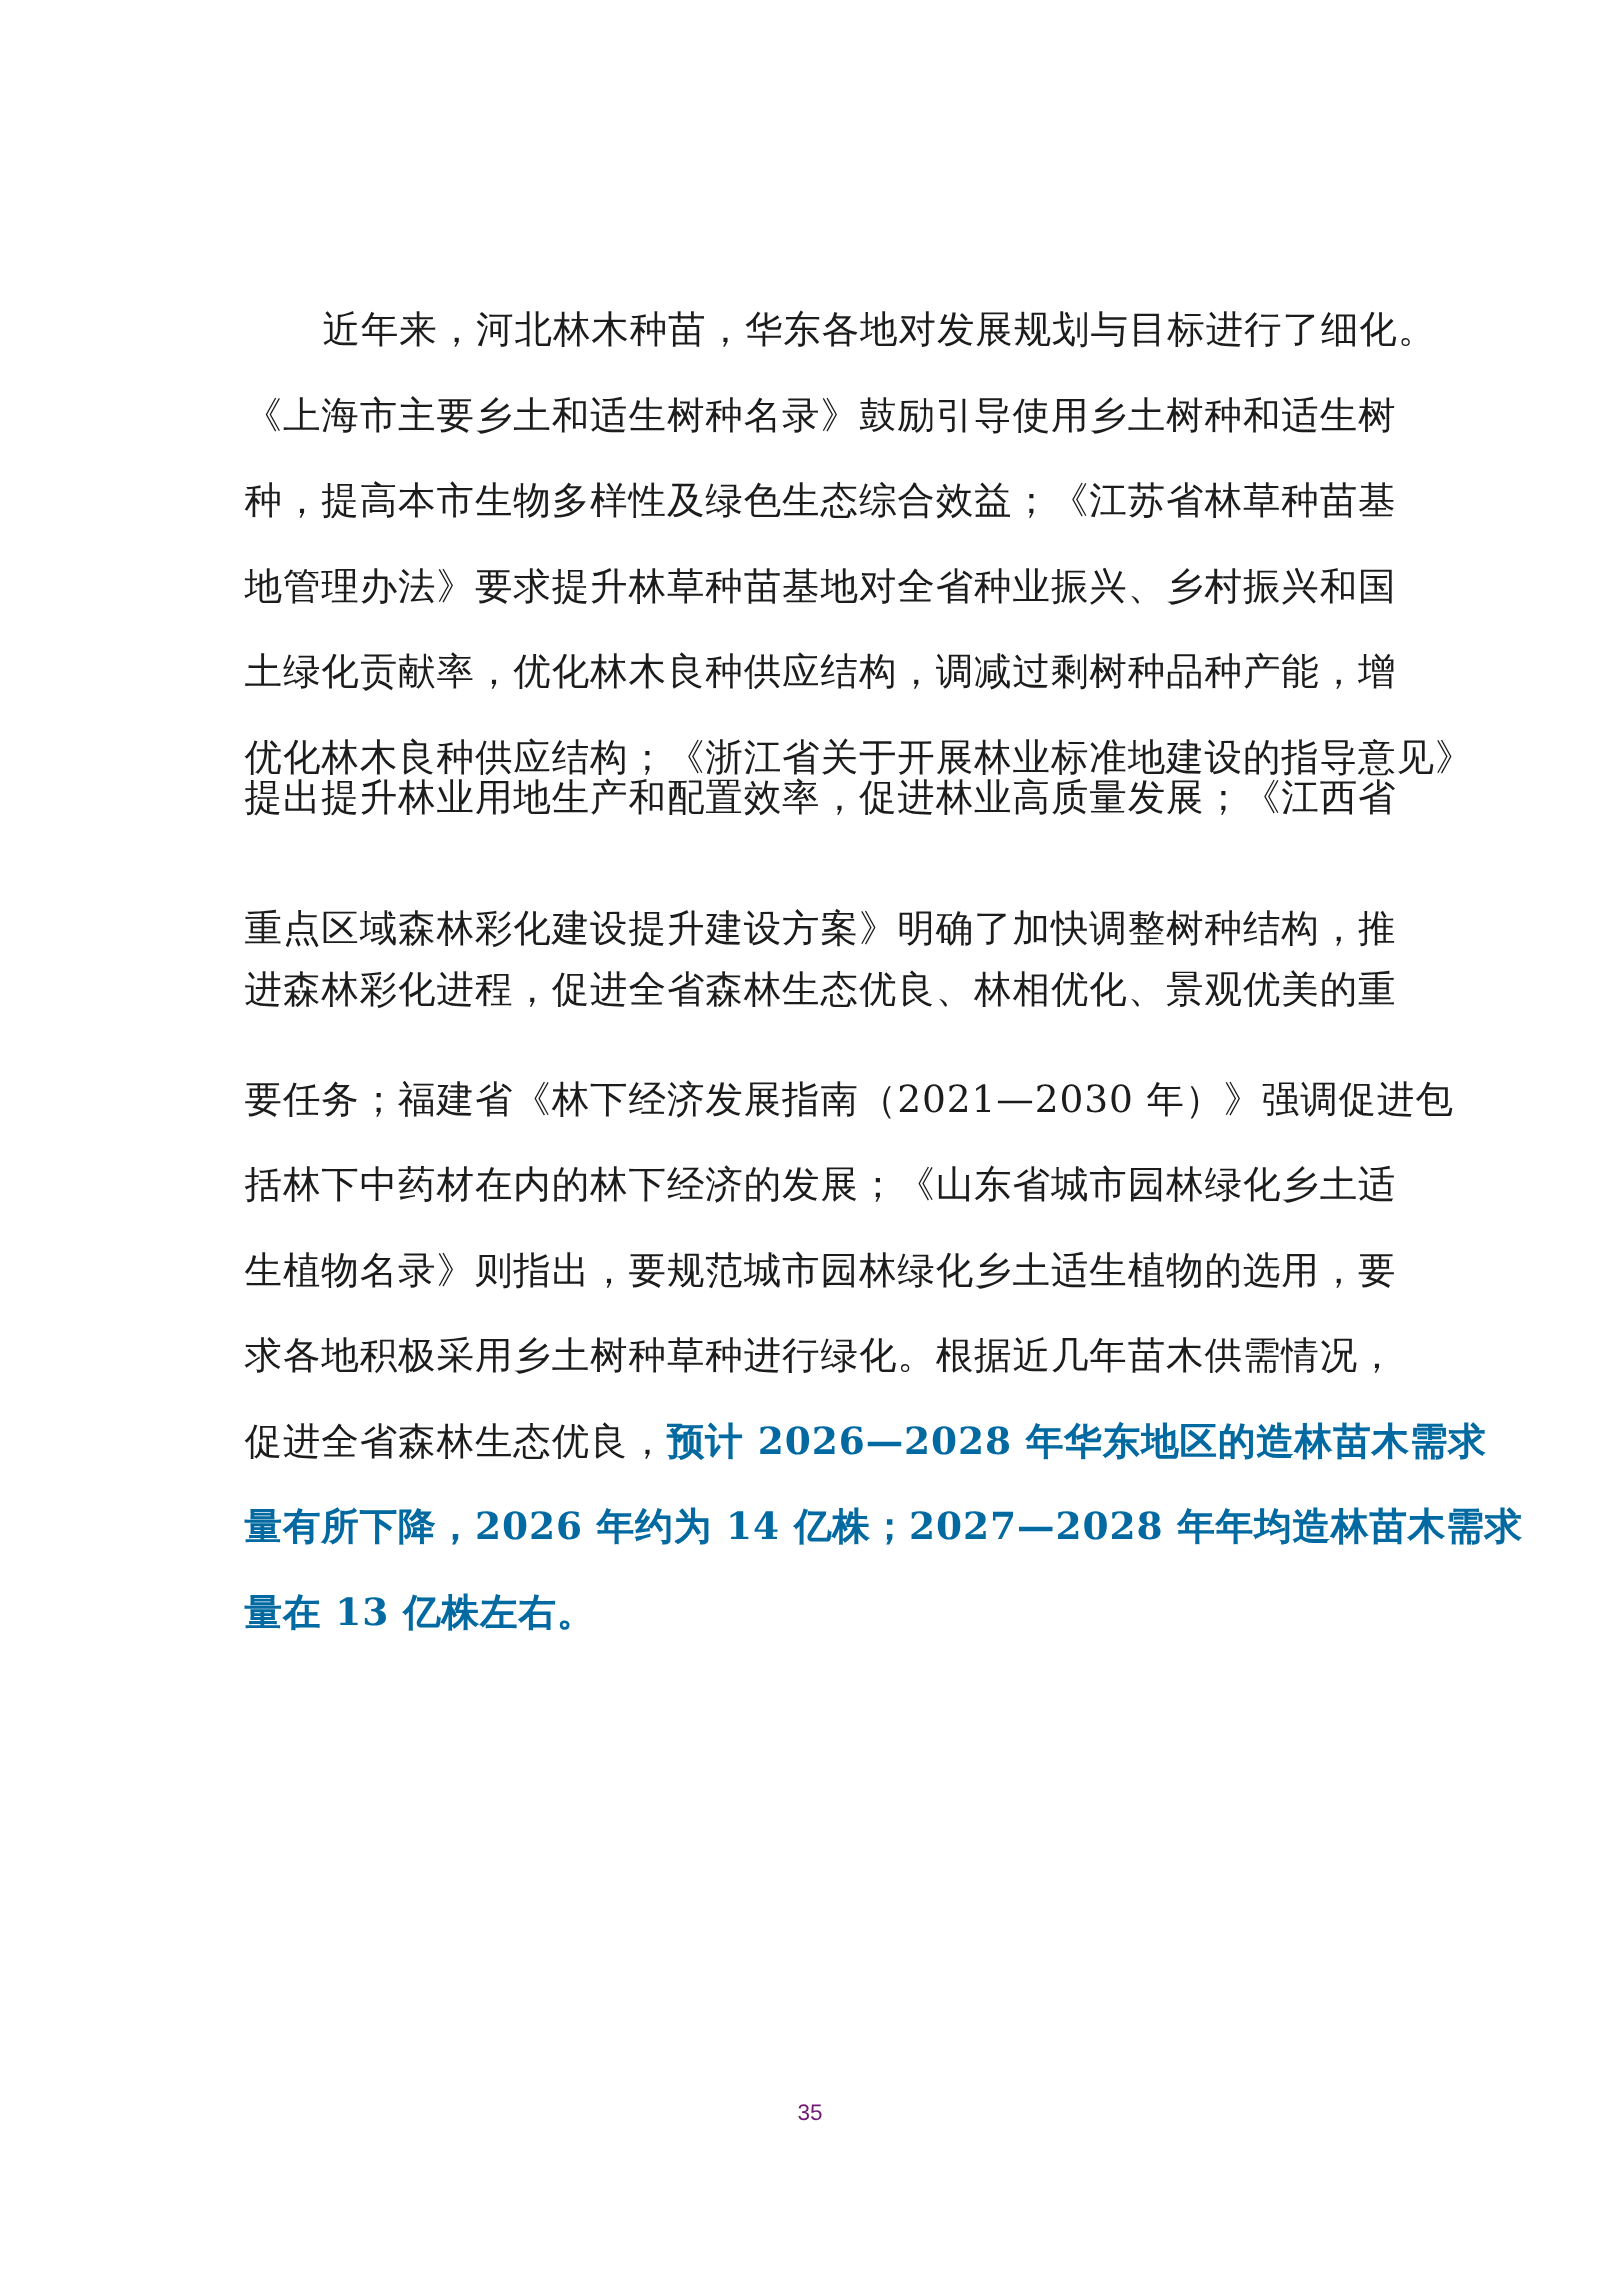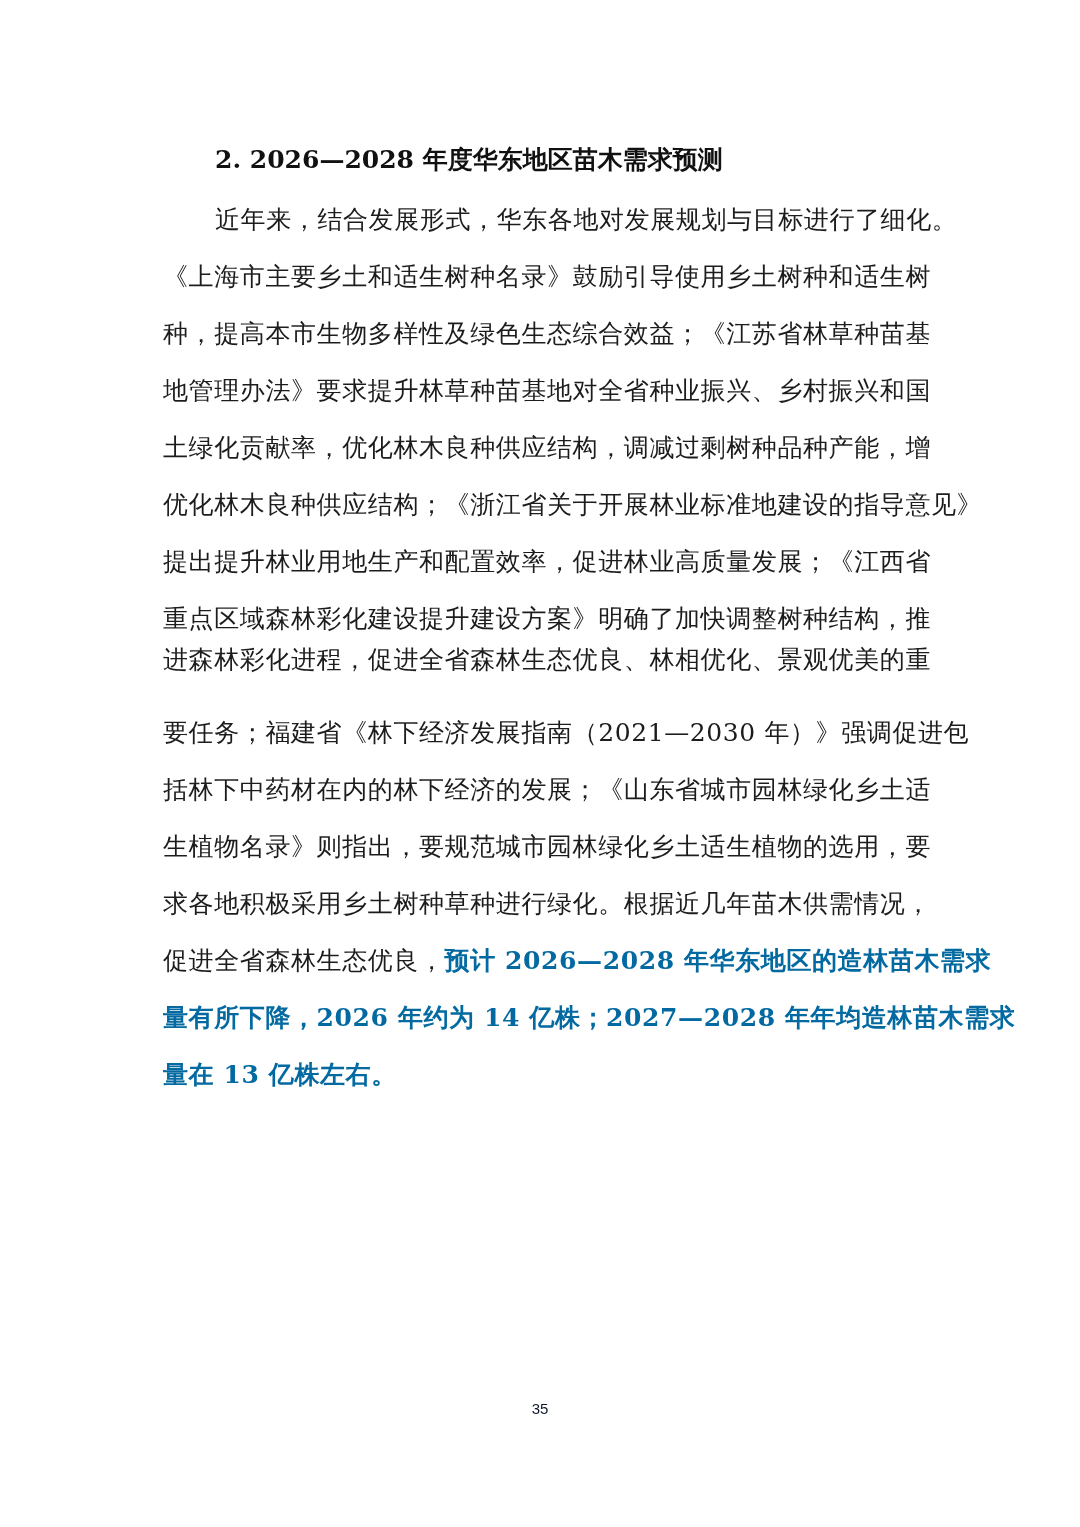--- a/index.html
+++ b/index.html
@@ -55,21 +55,21 @@
   }
   .indent { left: 52px; }
   .page-number {
     position: absolute;
     left: 0;
     width: 1080px;
     top: 1400px;
     text-align: center;
     font-family: "Liberation Sans", sans-serif;
     font-size: 15px;
-    color: #0f172a;
+    color: #701a75;
   }
   .watermark {
     position: absolute;
     left: 697px;
     top: 1466px;
     height: 40px;
     display: flex;
     align-items: center;
     font-family: "DejaVu Sans", sans-serif;
     font-size: 27px;
@@ -82,30 +82,29 @@
     position: relative;
     margin-right: 10px;
   }
   .wechat-icon svg { display: block; }
 </style>
 </head>
 <body>
 
 <div class="page">
 
-  <div class="heading">2. 2026—2028 年度华东地区苗木需求预测</div>
 
   <div class="body-text">
-    <div class="line indent" style="top:203px"><span>近年来，结合发展形式，华东各地对发展规划与目标进行了细化。</span></div>
+    <div class="line indent" style="top:203px"><span>近年来，河北林木种苗，华东各地对发展规划与目标进行了细化。</span></div>
     <div class="line" style="top:260px"><span>《上海市主要乡土和适生树种名录》鼓励引导使用乡土树种和适生树</span></div>
     <div class="line" style="top:317px"><span>种，提高本市生物多样性及绿色生态综合效益；《江苏省林草种苗基</span></div>
     <div class="line" style="top:374px"><span>地管理办法》要求提升林草种苗基地对全省种业振兴、乡村振兴和国</span></div>
     <div class="line" style="top:431px"><span>土绿化贡献率，优化林木良种供应结构，调减过剩树种品种产能，增</span></div>
     <div class="line" style="top:488px"><span>优化林木良种供应结构；《浙江省关于开展林业标准地建设的指导意见》</span></div>
-    <div class="line" style="top:545px"><span>提出提升林业用地生产和配置效率，促进林业高质量发展；《江西省</span></div>
+    <div class="line" style="top:515px"><span>提出提升林业用地生产和配置效率，促进林业高质量发展；《江西省</span></div>
     <div class="line" style="top:602px"><span>重点区域森林彩化建设提升建设方案》明确了加快调整树种结构，推</span></div>
     <div class="line" style="top:643px"><span>进森林彩化进程，促进全省森林生态优良、林相优化、景观优美的重</span></div>
     <div class="line" style="top:716px"><span>要任务；福建省《林下经济发展指南（2021—2030 年）》强调促进包</span></div>
     <div class="line" style="top:773px"><span>括林下中药材在内的林下经济的发展；《山东省城市园林绿化乡土适</span></div>
     <div class="line" style="top:830px"><span>生植物名录》则指出，要规范城市园林绿化乡土适生植物的选用，要</span></div>
     <div class="line" style="top:887px"><span>求各地积极采用乡土树种草种进行绿化。根据近几年苗木供需情况，</span></div>
     <div class="line" style="top:944px"><span>促进全省森林生态优良，</span><b>预计 2026—2028 年华东地区的造林苗木需求</b></div>
     <div class="line" style="top:1001px"><b>量有所下降，2026 年约为 14 亿株；2027—2028 年年均造林苗木需求</b></div>
     <div class="line" style="top:1058px"><b>量在 13 亿株左右。</b></div>
   </div>

